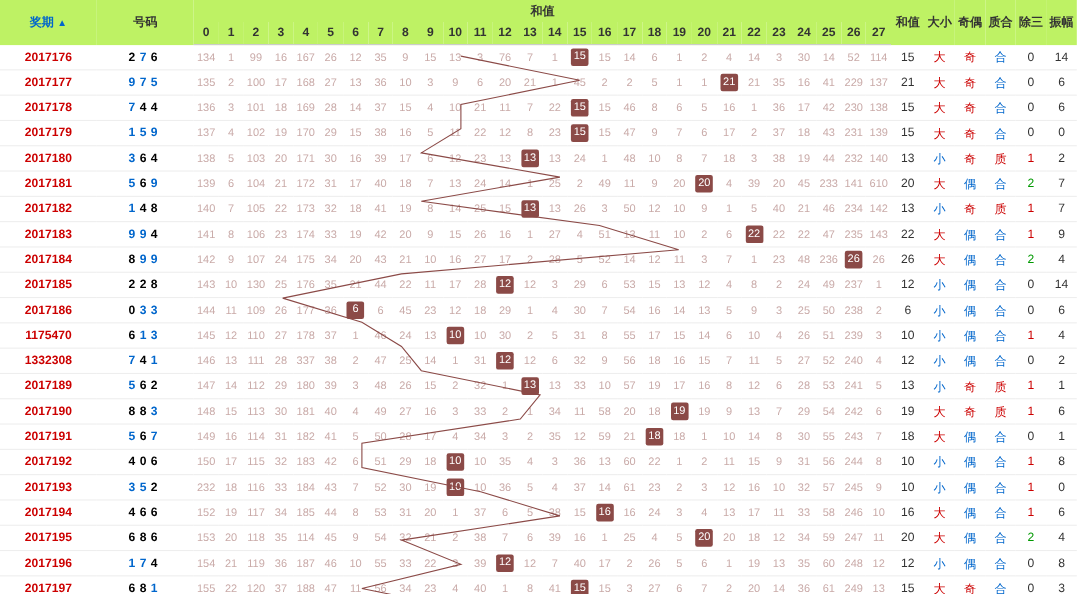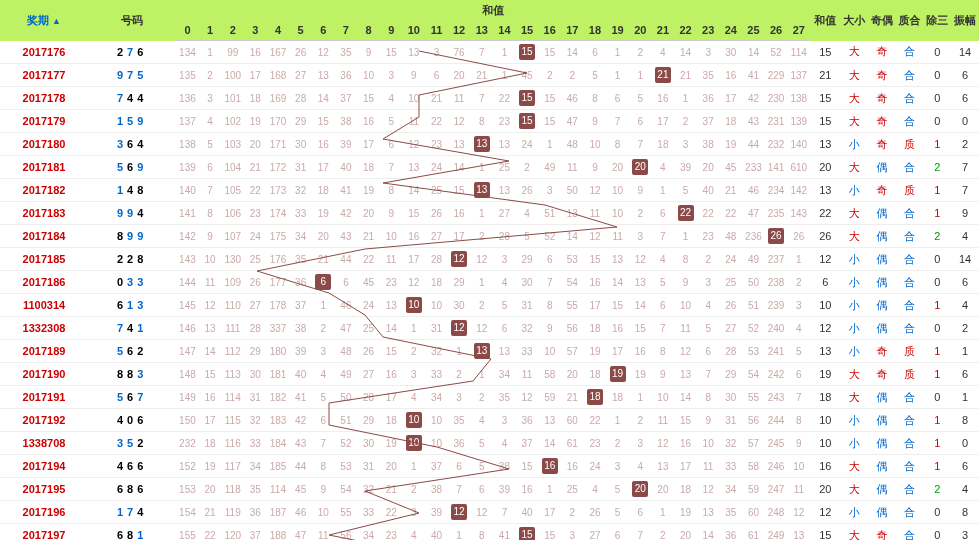--- a/index.html
+++ b/index.html
@@ -496,21 +496,21 @@
           <td class="faint">238</td>
           <td class="faint">2</td>
           <td class="">6</td>
           <td class="blue">小</td>
           <td class="blue">偶</td>
           <td class="blue">合</td>
           <td class="">0</td>
           <td class="">6</td>
         </tr>
         <tr>
-          <td class="period">1100314</td>
+          <td class="period">1175470</td>
           <td class="numcell"><span style="color: rgb(0, 0, 0);">6</span><span style="color: rgb(0, 102, 204);">1</span><span style="color: rgb(0, 102, 204);">3</span></td>
           <td class="faint">145</td>
           <td class="faint">12</td>
           <td class="faint">110</td>
           <td class="faint">27</td>
           <td class="faint">178</td>
           <td class="faint">37</td>
           <td class="faint">1</td>
           <td class="faint">46</td>
           <td class="faint">24</td>
@@ -724,21 +724,21 @@
           <td class="faint">244</td>
           <td class="faint">8</td>
           <td class="">10</td>
           <td class="blue">小</td>
           <td class="blue">偶</td>
           <td class="blue">合</td>
           <td class="red">1</td>
           <td class="">8</td>
         </tr>
         <tr>
-          <td class="period">1338708</td>
+          <td class="period">2017193</td>
           <td class="numcell"><span style="color: rgb(0, 102, 204);">3</span><span style="color: rgb(0, 102, 204);">5</span><span style="color: rgb(0, 0, 0);">2</span></td>
           <td class="faint">232</td>
           <td class="faint">18</td>
           <td class="faint">116</td>
           <td class="faint">33</td>
           <td class="faint">184</td>
           <td class="faint">43</td>
           <td class="faint">7</td>
           <td class="faint">52</td>
           <td class="faint">30</td>

